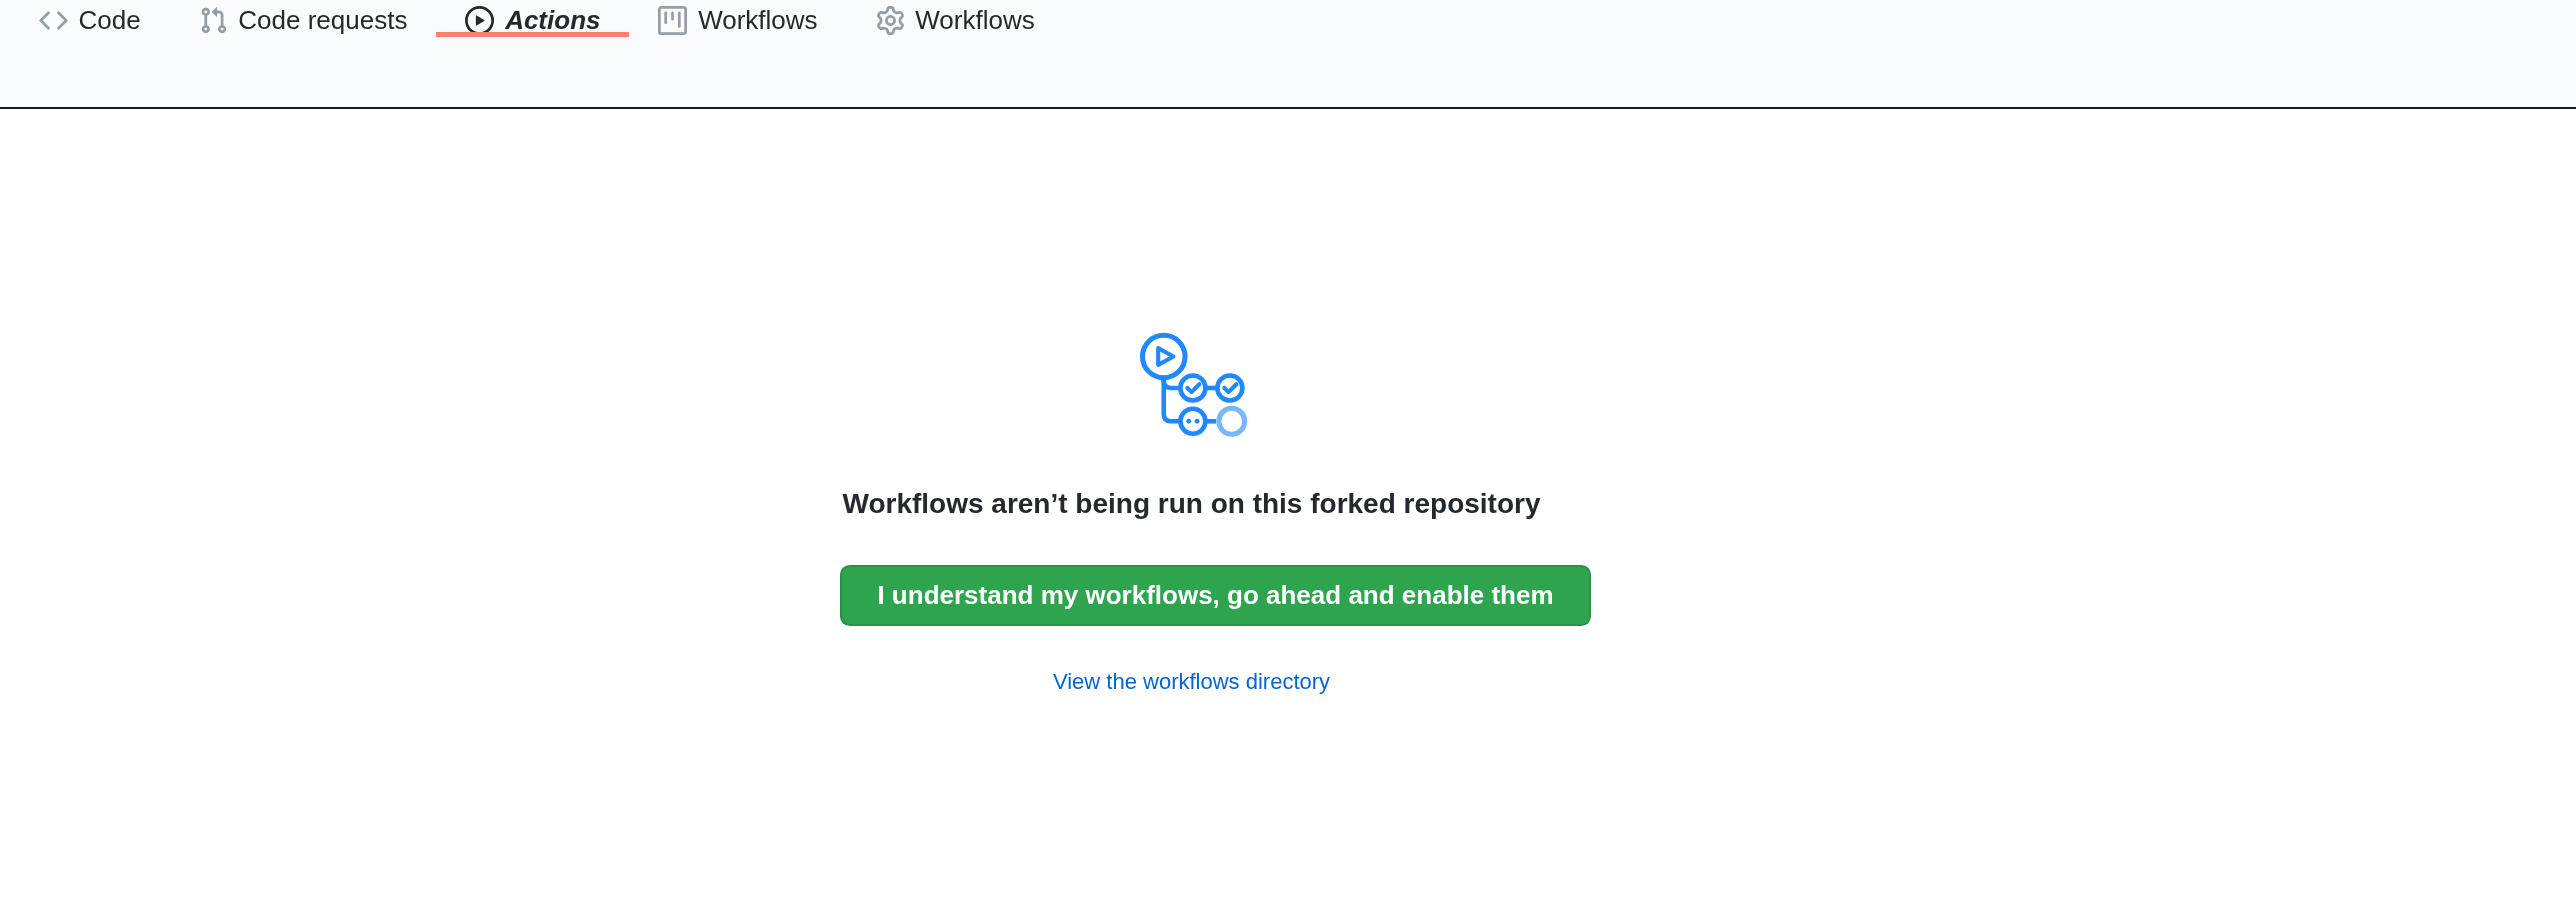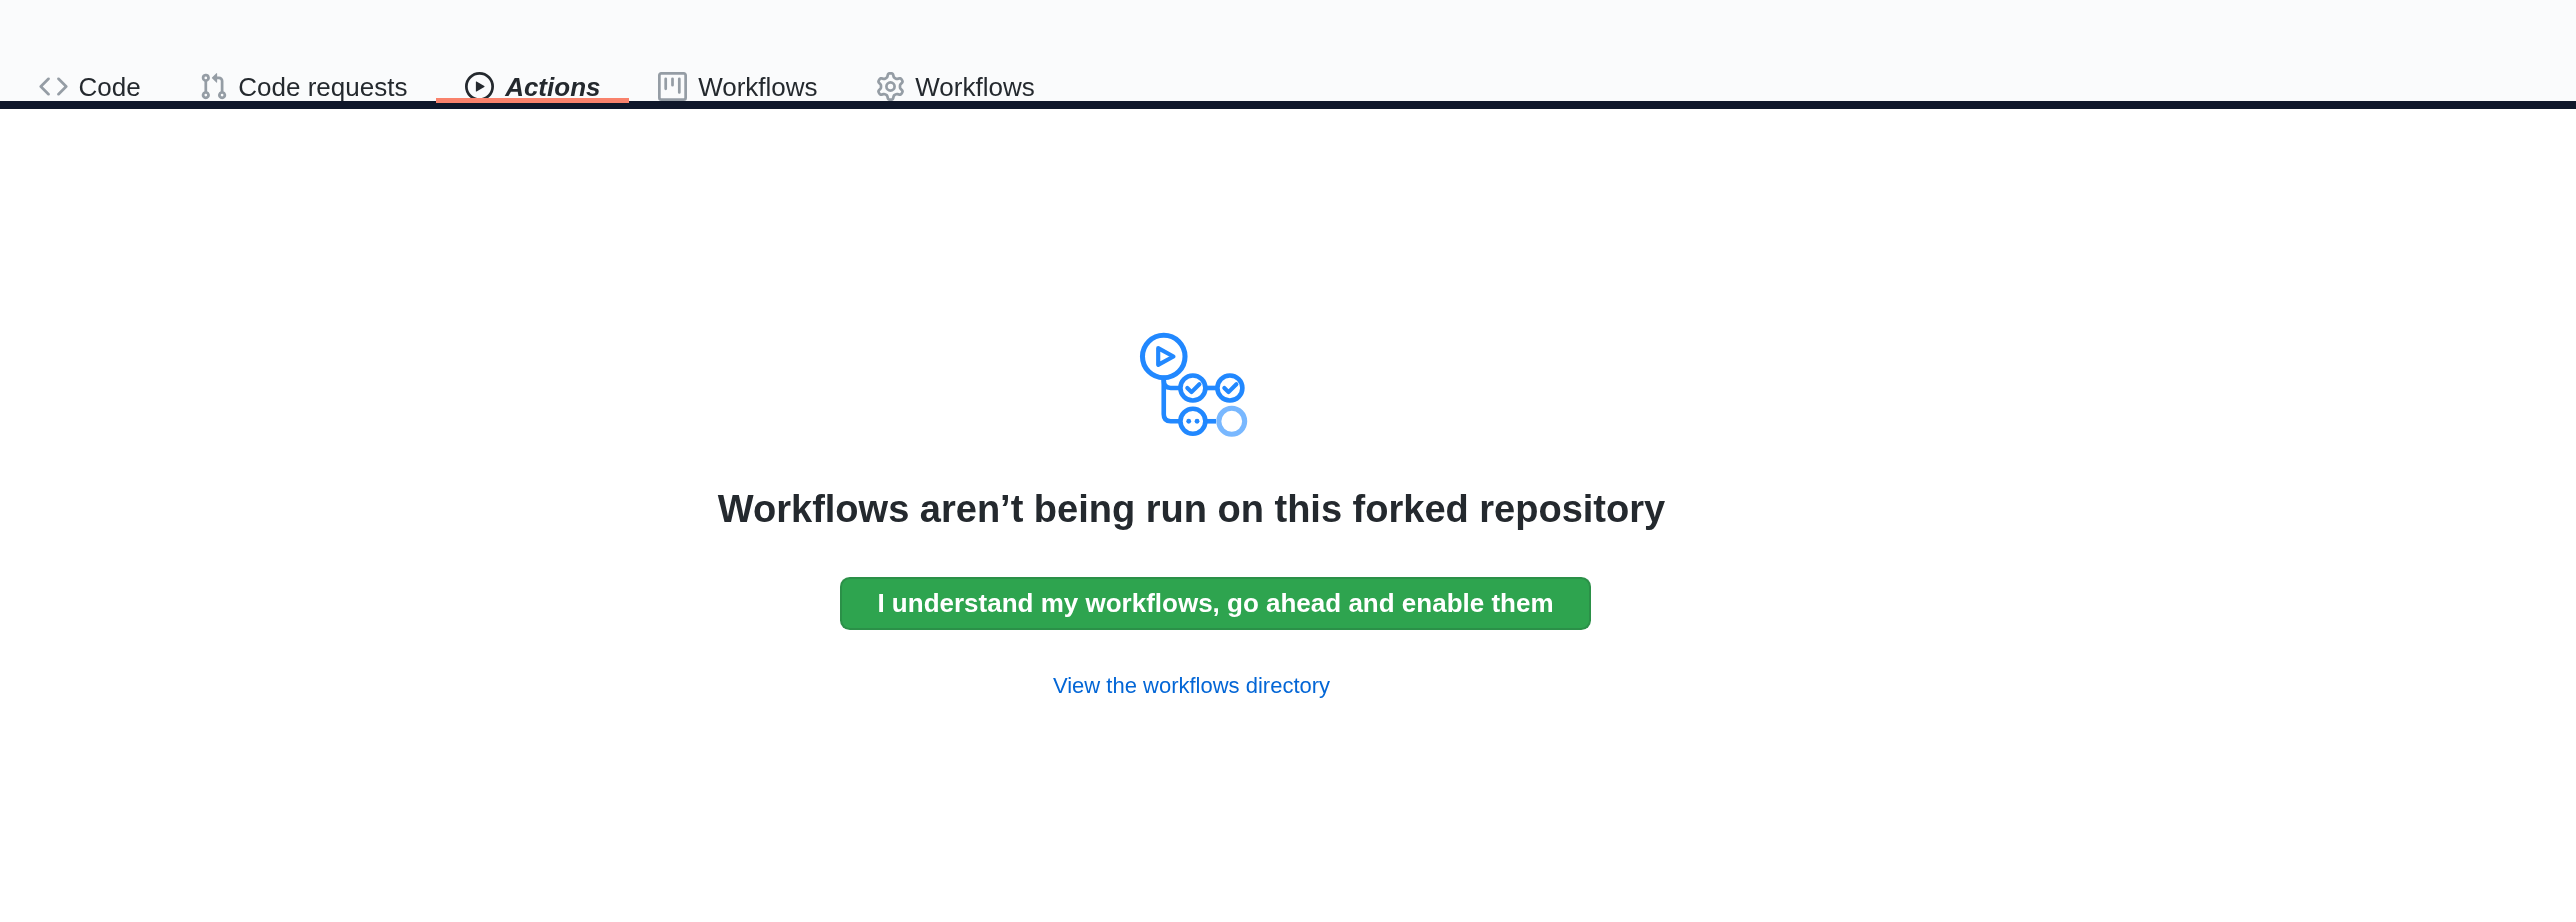--- a/index.html
+++ b/index.html
@@ -10,23 +10,23 @@
     overflow: hidden;
     background: #ffffff;
     font-family: "Liberation Sans", "DejaVu Sans", sans-serif;
     color: #24292e;
   }
 
   
   .repo-nav {
     height: 109px;
     background: #fafbfc;
-    border-bottom: 8px solid #0f172a;
+    border-bottom: 2px solid #0f172a;
     display: flex;
-    align-items: flex-end;
+    align-items: flex-start;
     padding-left: 9.8px;
   }
   .repo-nav-item {
     display: flex;
     align-items: center;
     gap: 10.7px;
     padding: 5.9px 29px 0 29px;
     font-size: 26px;
     line-height: 1;
     color: #24292e;
@@ -61,38 +61,38 @@
     display: flex;
     flex-direction: column;
     align-items: center;
     text-align: center;
     padding-top: 217px;
   }
   .workflow-art { width: 117px; height: 111px; display: block; }
 
   .blankslate-title {
     margin: 51px 0 0 0;
-    font-size: 38px;
+    font-size: 28px;
     line-height: 1.15;
     font-weight: bold;
     color: #24292e;
   }
   .blankslate-desc {
     margin: 15.6px 0 0 0;
     max-width: 1603px;
     font-size: 26px;
     line-height: 41px;
     color: #586069;
   }
   .btn-primary {
     margin-top: 45px;
     display: inline-flex;
     align-items: center;
     justify-content: center;
-    height: 53px;
+    height: 61px;
     padding: 0 35px;
     background: #2ea44f;
     color: #ffffff;
     font-family: inherit;
     font-size: 26px;
     font-weight: bold;
     border: 2px solid rgba(27,31,35,0.15);
     border-radius: 9.8px;
     cursor: pointer;
     margin-left: 48px;

